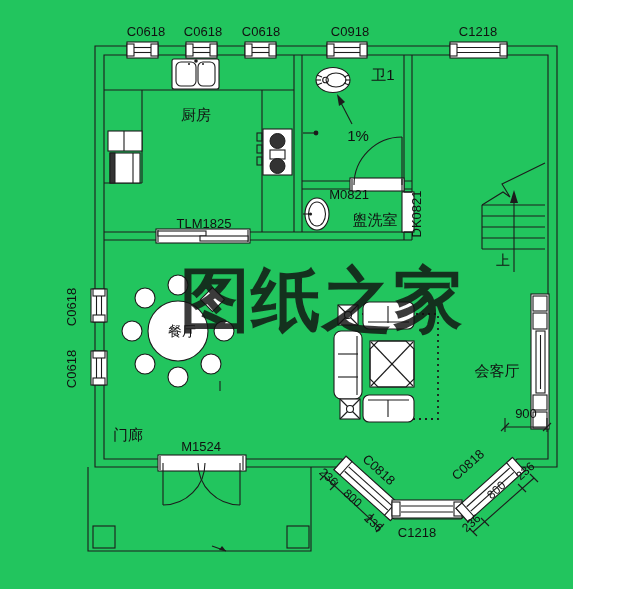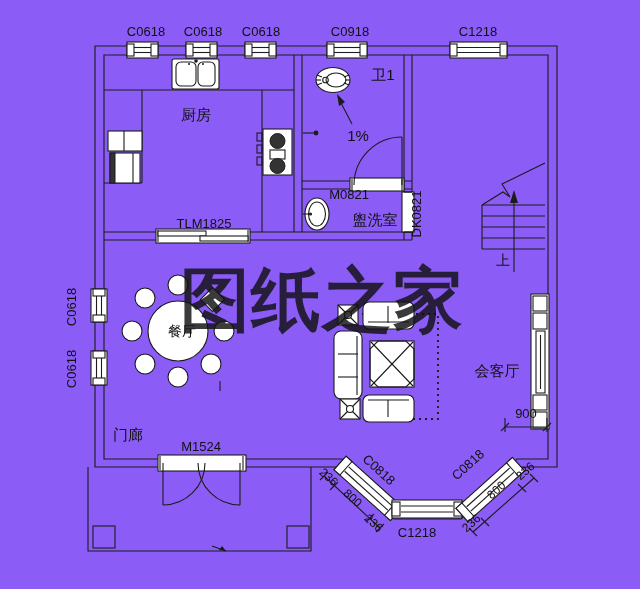--- a/index.html
+++ b/index.html
@@ -1,16 +1,16 @@
 <!DOCTYPE html>
 <html><head>
 <meta charset="utf-8">
 <style>
   html,body{margin:0;padding:0;background:#fff;}
-  .stage{position:relative;width:640px;height:589px;background:#8b5cf6;overflow:hidden;
+  .stage{position:relative;width:573px;height:589px;background:#22c55e;overflow:hidden;
          font-family:"Liberation Sans",sans-serif;}
   svg{position:absolute;left:0;top:0;}
   .ln{stroke:#1c1c1c;stroke-width:1.1;fill:none;}
   .wt{fill:#fff;stroke:#1c1c1c;stroke-width:1.1;}
   .fill{fill:#1c1c1c;stroke:none;}
   .dk{fill:#333;stroke:#1c1c1c;stroke-width:1;}
   .dot{stroke:#1c1c1c;stroke-width:1.8;fill:none;stroke-dasharray:2 4;}
   text{fill:#111;font-family:"Liberation Sans",sans-serif;}
   .lbl{font-size:13px;text-anchor:middle;}
   .dim{font-size:12px;text-anchor:middle;}

